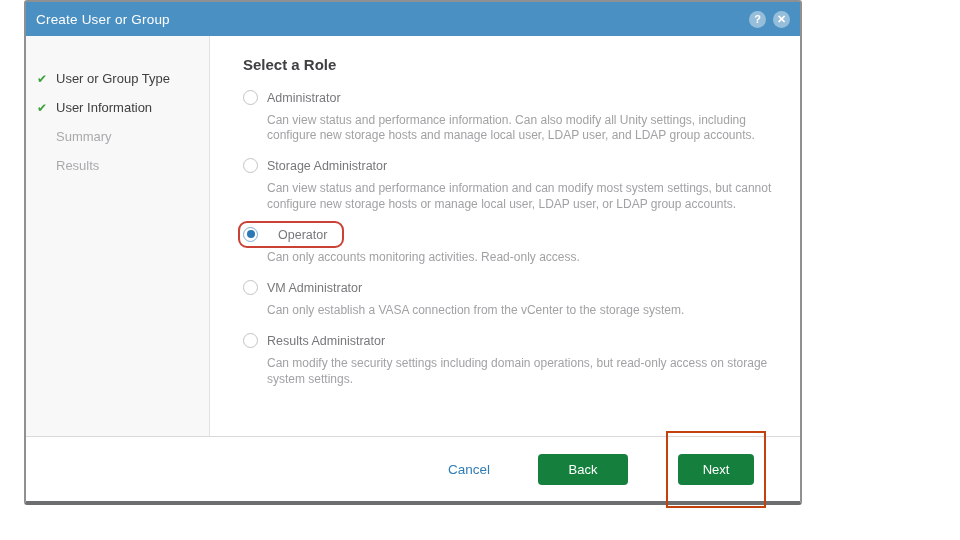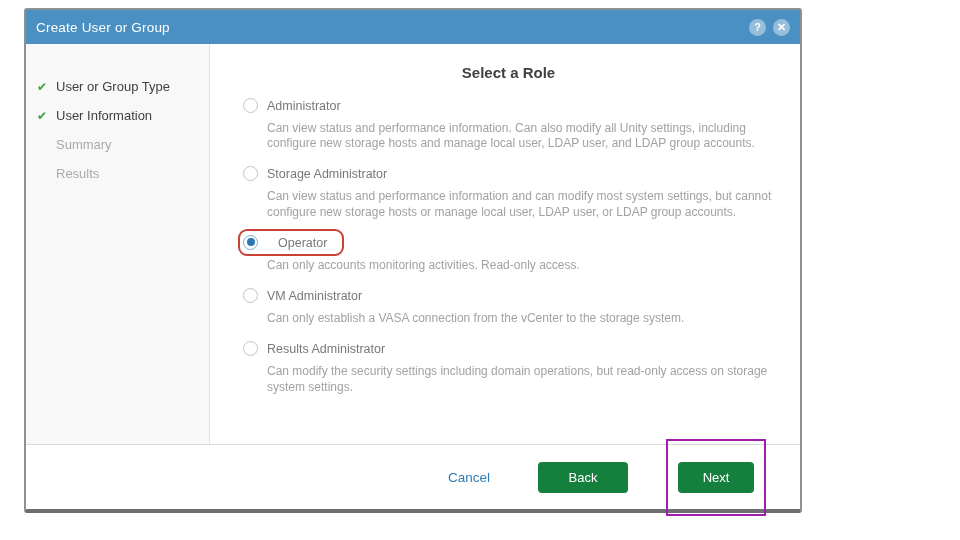--- a/index.html
+++ b/index.html
@@ -1,21 +1,21 @@
 <!DOCTYPE html>
 <html><head>
 <meta charset="utf-8">
 <style>
   * { margin:0; padding:0; box-sizing:border-box; }
   html,body { width:960px; height:540px; background:#ffffff; font-family:"Liberation Sans", sans-serif; }
   .stage { position:relative; width:960px; height:540px; background:#fff; overflow:hidden; }
 
   
   .dialog {
-    position:absolute; left:24px; top:8px; width:778px; height:505px;
+    position:absolute; left:24px; top:0; width:778px; height:505px;
     background:#fff; border:2px solid #8f9091; border-bottom:4px solid #6d6e70;
     border-radius:3px; display:flex; flex-direction:column;
   }
 
   
   .titlebar {
     height:34px; flex:0 0 34px; background:#4a90c2; color:#fff;
     display:flex; align-items:center; padding:0 10px; font-size:13.5px;
   }
   .titlebar .title { flex:1; letter-spacing:.2px; }
@@ -33,21 +33,21 @@
   }
   .step { display:flex; align-items:center; gap:7px; padding:7px 0 7px 9px; font-size:13px; }
   .step .sicon { width:14px; flex:0 0 14px; text-align:center; font-size:12px; line-height:14px; }
   .step.completed .slabel { color:#404040; }
   .step.completed .sicon { color:#3aa23a; }
   .step.current .slabel { color:#3f4042; font-weight:bold; }
   .dot { display:inline-block; width:7px; height:7px; border-radius:50%; background:#3d8fd0; vertical-align:middle; }
   .step.pending .slabel { color:#a9aaac; }
 
   .main { flex:1; padding:20px 26px 0 33px; }
-  .heading { font-size:15px; font-weight:bold; color:#3f4042; margin-bottom:17px;text-align:center; }
+  .heading { font-size:15px; font-weight:bold; color:#3f4042; margin-bottom:17px; }
 
   
   .role { margin-bottom:15px; }
   .role-head { display:inline-flex; align-items:flex-end; gap:9px; font-size:12.5px; color:#77787a; cursor:pointer; }
   .radio {
     width:15px; height:15px; flex:0 0 15px; border-radius:50%;
     border:1.5px solid #c2c3c5; background:#fff; position:relative;
   }
   .role.selected .radio { border-color:#7fadd2; }
   .role.selected .radio::after {
@@ -66,21 +66,21 @@
     display:flex; align-items:center; justify-content:flex-end; gap:48px; padding-right:46px;
   }
   .link { color:#2e7cb4; font-size:13.5px; cursor:pointer; }
   .btn {
     display:inline-block; background:#15803d; color:#fff; border:none; border-radius:4px;
     font-size:13px; font-family:"Liberation Sans", sans-serif; padding:8px 0; text-align:center; cursor:pointer;
   }
   .btn-back { width:90px; }
   .btn-next { width:76px; }
   .annot-next {
-    display:inline-block; border:2px solid #a21caf; border-radius:0;
+    display:inline-block; border:2px solid #c2410c; border-radius:0;
     padding:21px 10px; margin:-10px -12px -10px -10px;
   }
 </style>
 </head>
 <body>
 
 <div class="stage">
   <div class="dialog">
 
     <div class="titlebar">

